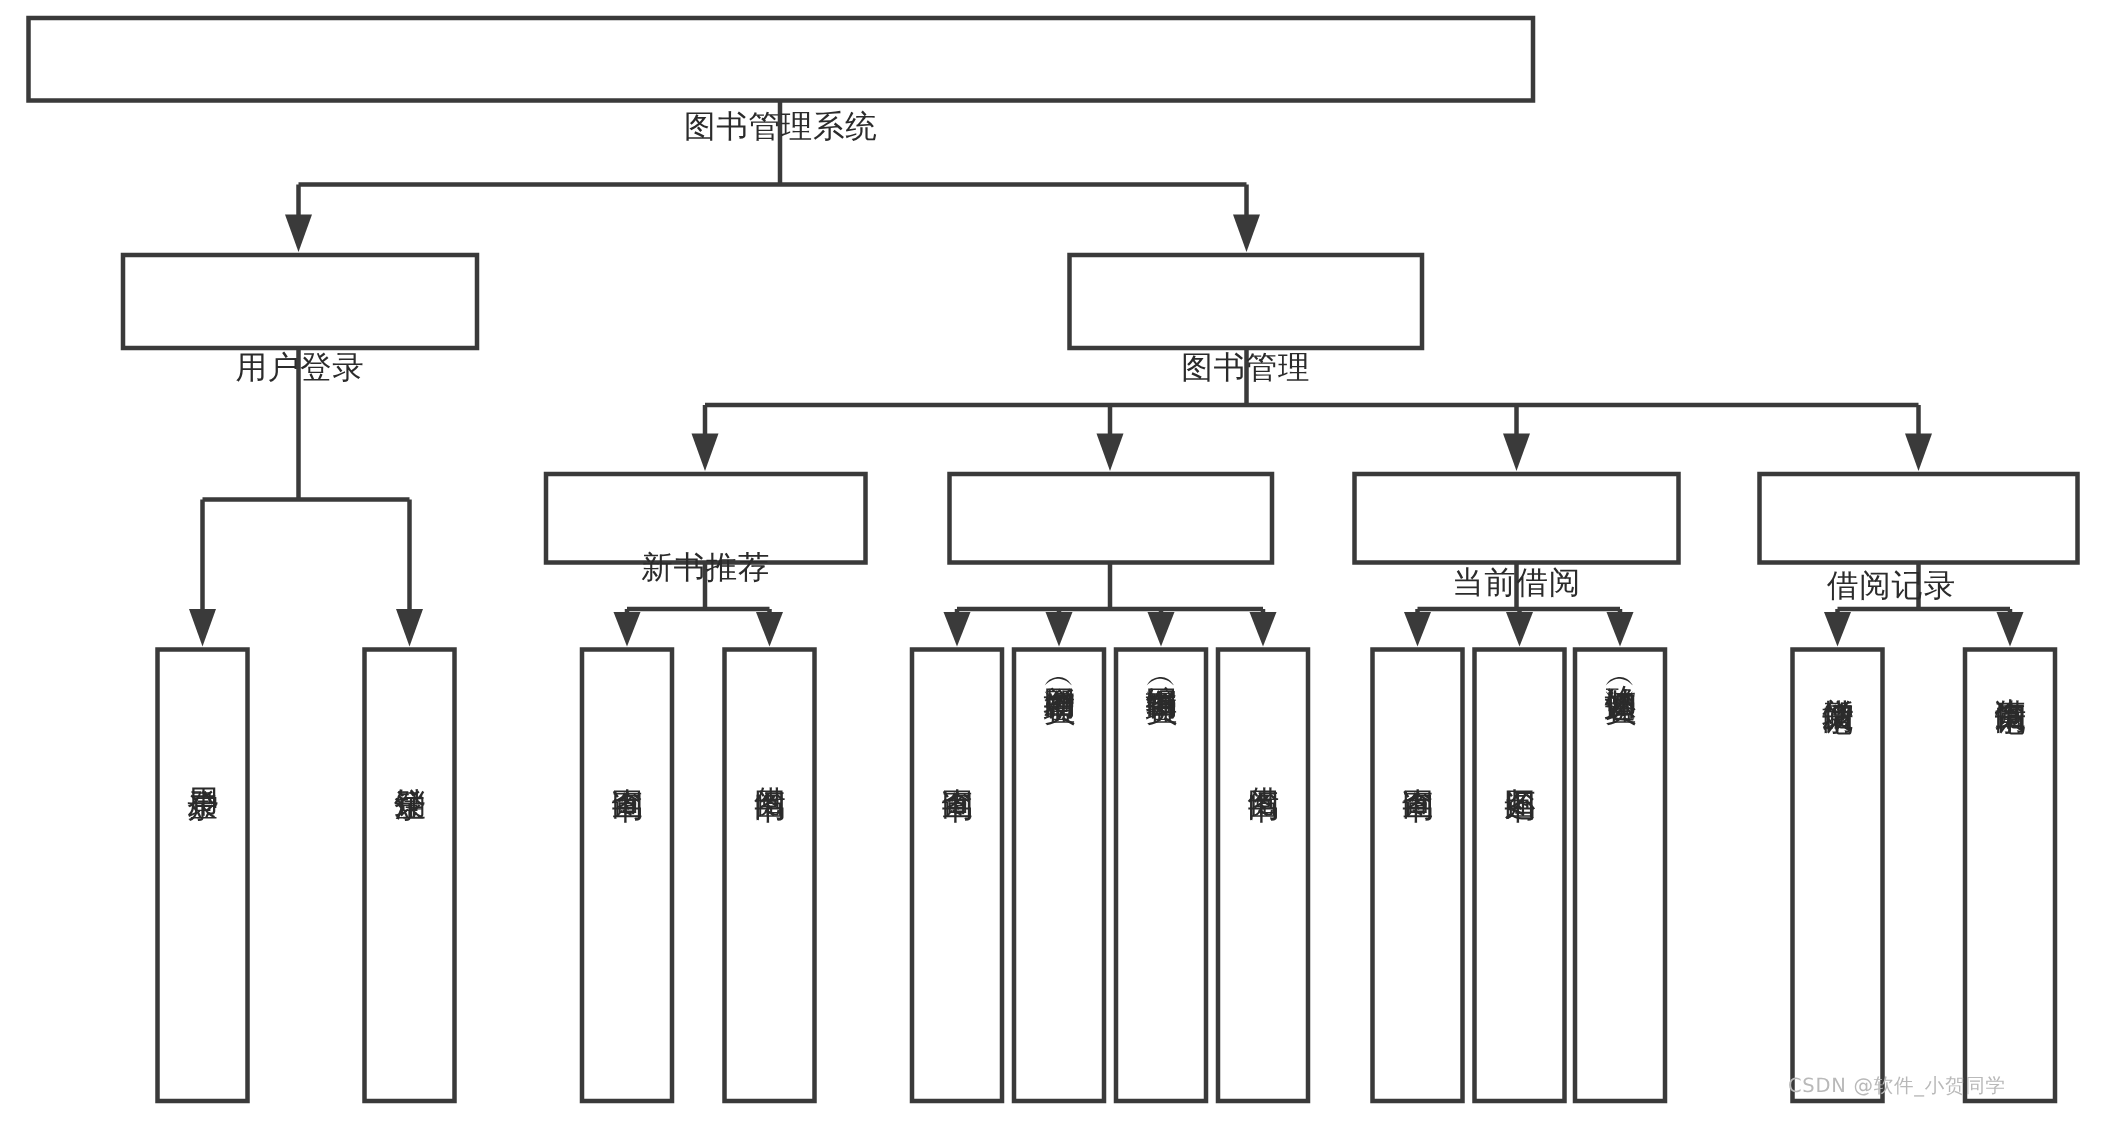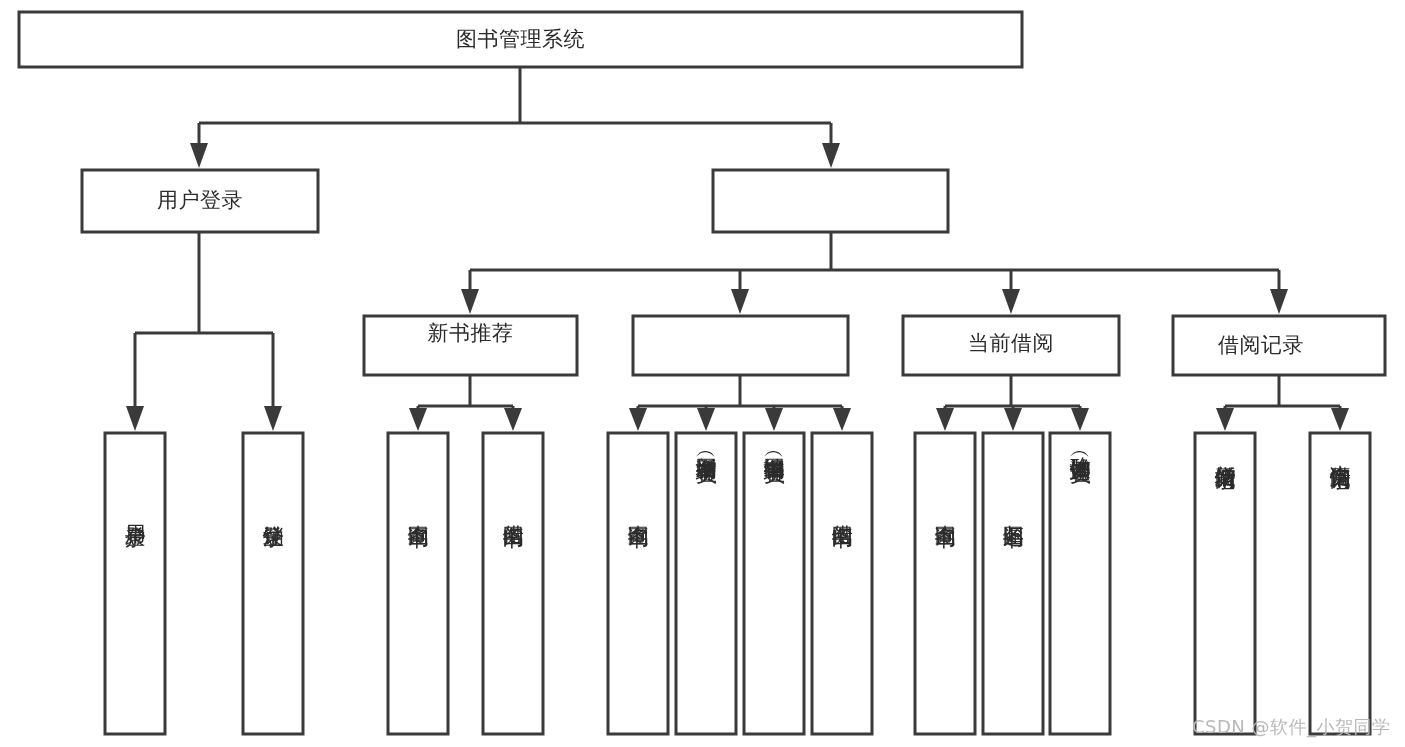--- a/index.html
+++ b/index.html
@@ -42,38 +42,39 @@
     position: absolute;
     display: flex;
     align-items: center;
     justify-content: center;
     color: #2b2b2b;
     font-size: 21px;
     line-height: 1.2;
     letter-spacing: 0.5px;
     white-space: nowrap;
     pointer-events: none;
+    margin-top: 45px;
   }
   .node-label-v {
     position: absolute;
     display: flex;
     align-items: center;
     justify-content: flex-start;
     color: #2b2b2b;
     font-size: 21px;
     line-height: 1.08;
     writing-mode: vertical-rl;
     text-orientation: upright;
     letter-spacing: 1px;
     pointer-events: none;
   }
   .watermark {
     position: absolute;
     color: #b9b9b9;
-    font-size: 18px;
+    font-size: 13px;
     letter-spacing: 0.5px;
     white-space: nowrap;
     pointer-events: none;
   }
 </style>
 </head>
 <body>
 
 <div id="diagram-root">
 
@@ -177,20 +178,21 @@
       <path class="connector" d="M1225,406 L1225,412"></path>
       <path class="connector" d="M1340,406 L1340,412"></path>
       <polygon class="arrow-head" points="1216,408 1234,408 1225,431"></polygon>
       <polygon class="arrow-head" points="1331,408 1349,408 1340,431"></polygon>
     </g>
   </svg>
 
   <div class="node-label-h" style="left:19px; top:12px; width:1003px; height:55px;">图书管理系统</div>
 
   <div class="node-label-h" style="left:82px; top:170px; width:236px; height:62px;">用户登录</div>
+  <div class="node-label-h" style="left:713px; top:170px; width:235px; height:62px;">图书管理</div>
 
   <div class="node-label-h" style="left:364px; top:304px; width:213px; height:59px;">新书推荐</div>
   <div class="node-label-h" style="left:903px; top:316px; width:216px; height:55px;">当前借阅</div>
   <div class="node-label-h" style="left:1173px; top:316px; width:176px; height:59px;">借阅记录</div>
 
   <div class="node-label-v" style="left:105px; top:508px; width:60px; height:226px;">用户登录</div>
   <div class="node-label-v" style="left:243px; top:508px; width:60px; height:226px;">注销登录</div>
 
   <div class="node-label-v" style="left:388px; top:508px; width:60px; height:226px;">查询图书</div>
   <div class="node-label-v" style="left:483px; top:508px; width:60px; height:226px;">借阅图书</div>

